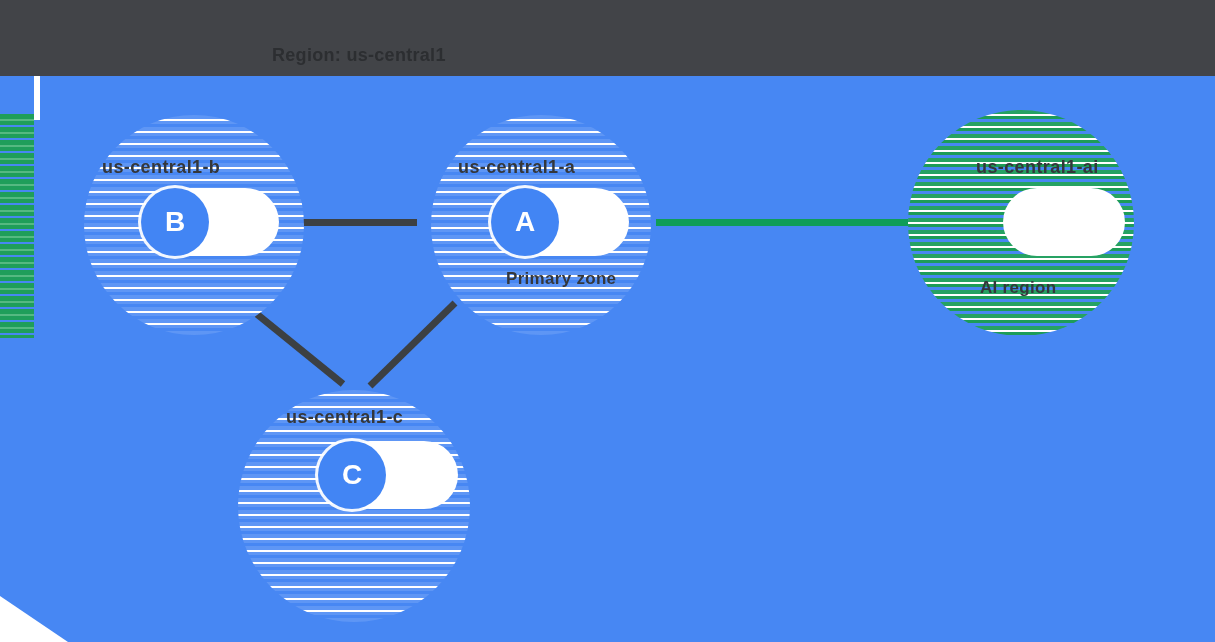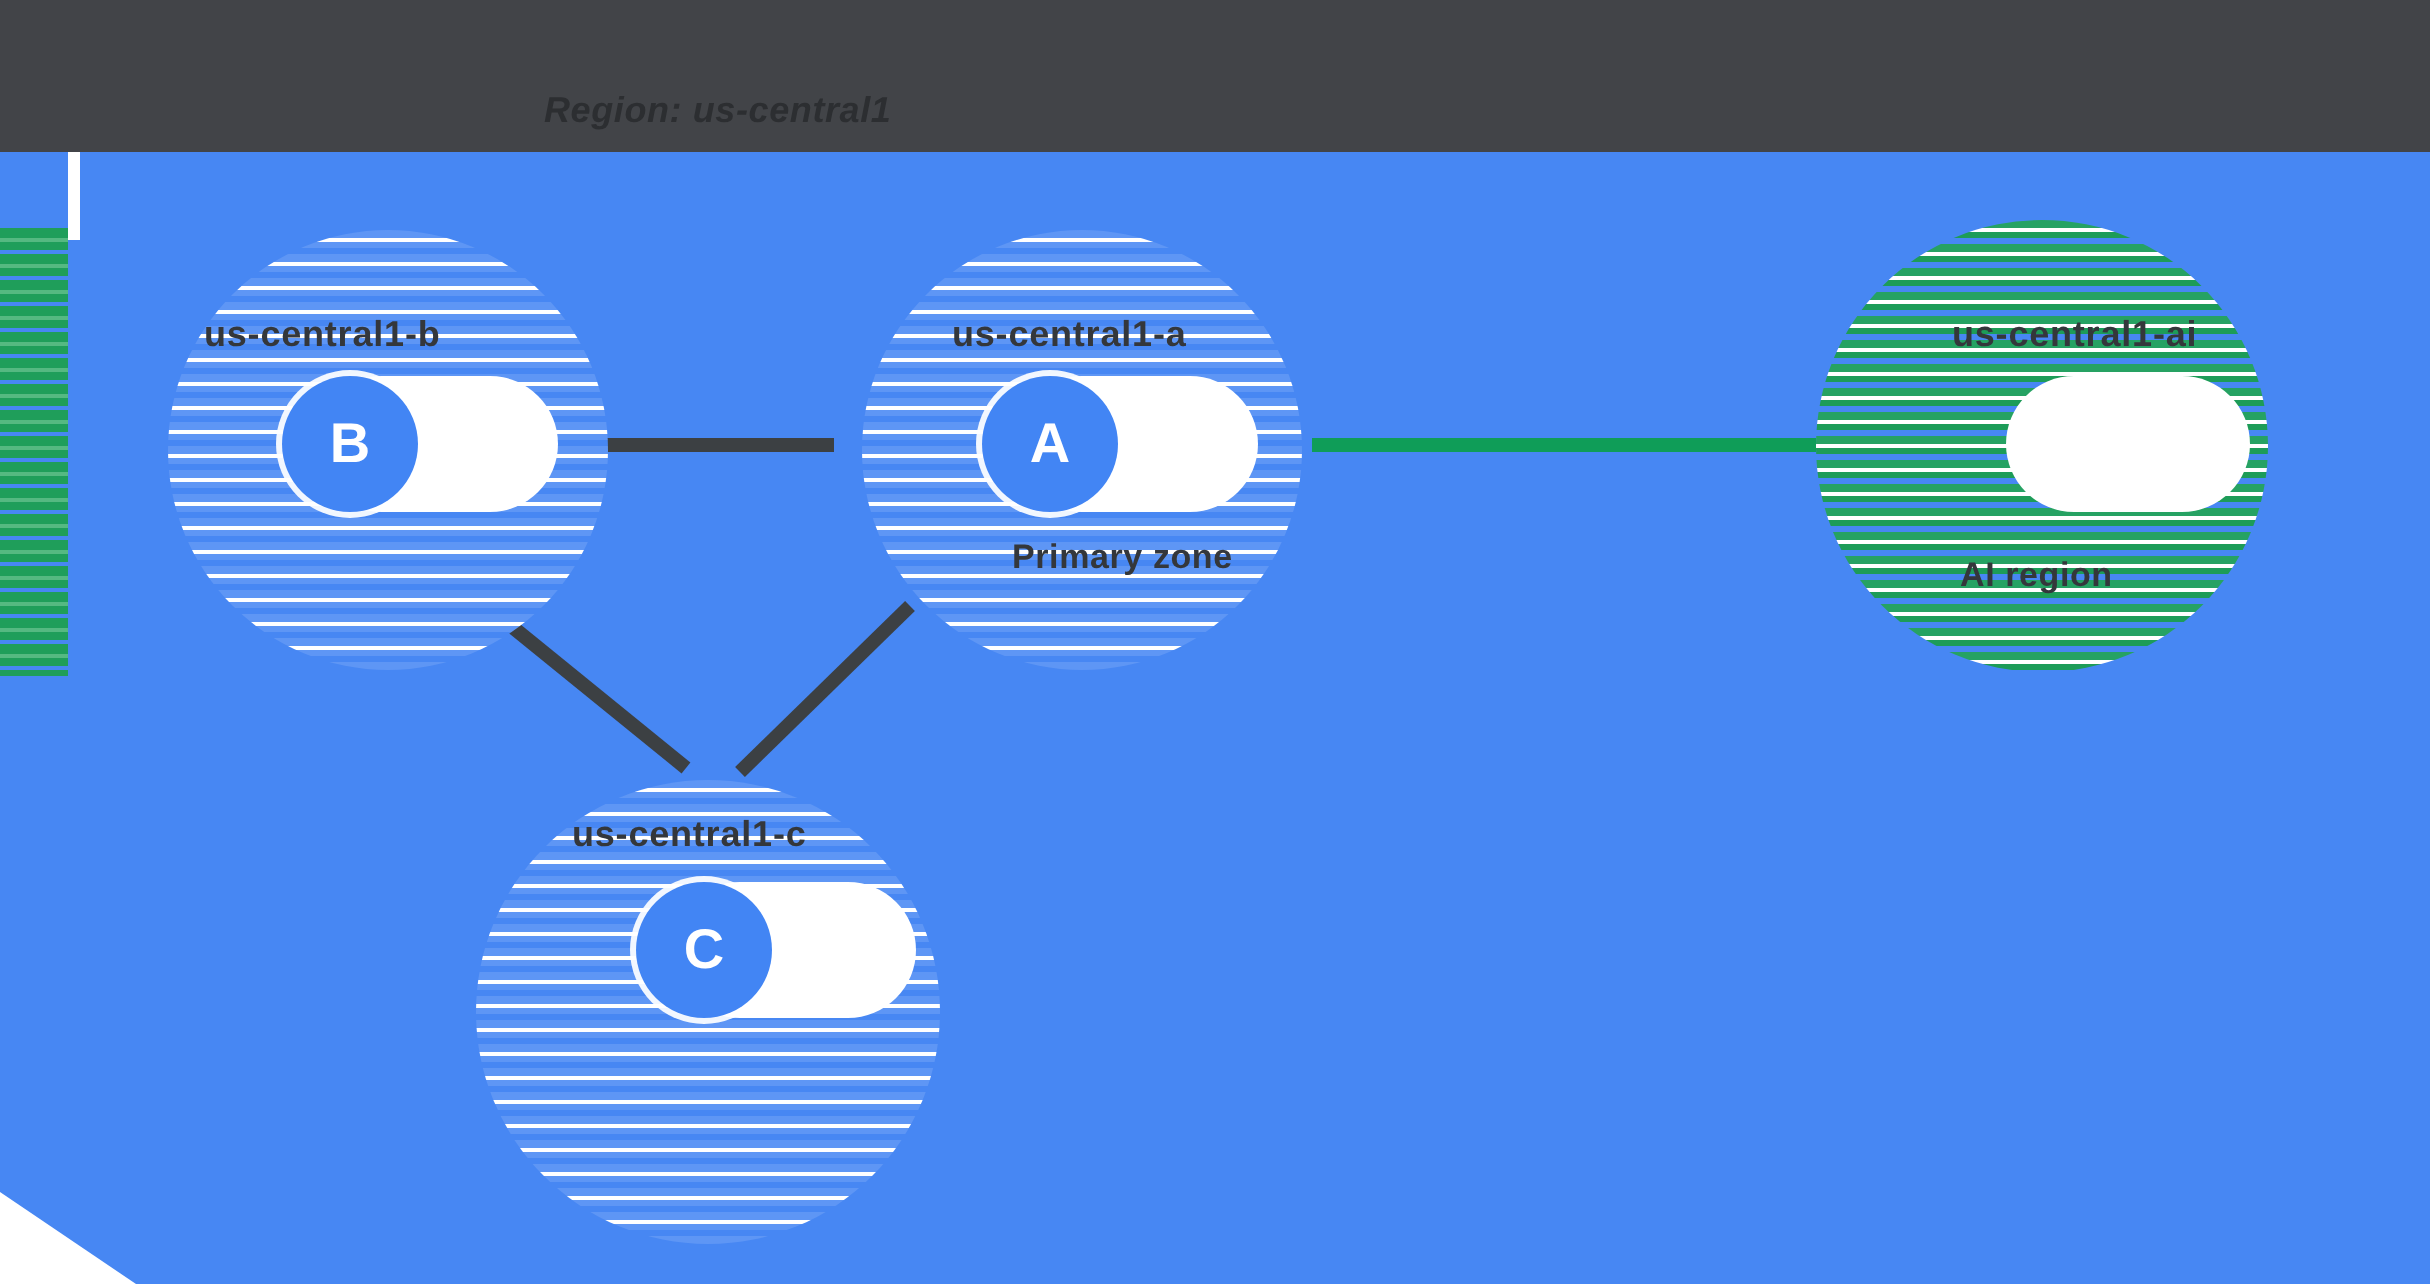--- a/index.html
+++ b/index.html
@@ -4,21 +4,20 @@
 <style>
   html,body{margin:0;padding:0;background:#222;}
   .canvas{
     position:relative;width:1215px;height:642px;overflow:hidden;
     background:#4787f3;
     font-family:"Liberation Sans", sans-serif;
   }
   .header{
     position:absolute;left:0;top:0;width:1215px;height:76px;
     background:#424448;
-    font-style:italic;
   }
   .title{
     position:absolute;left:272px;top:45px;
     font-size:18px;font-weight:bold;color:#2c2e31;letter-spacing:.3px;
     white-space:nowrap;
   }
   .big-circle{
     position:absolute;border-radius:50%;
     background:repeating-linear-gradient(180deg,
       #5e96f5 0 4px, #ffffff 4px 6px, #5e96f5 6px 9px, #4787f3 9px 12px);
@@ -79,21 +78,21 @@
 
   <div class="hline" style="left:283px;top:219px;width:134px;"></div>
   <div class="hline green" style="left:656px;top:219px;width:252px;"></div>
 
   <div class="big-circle" style="left:84px;top:115px;width:220px;height:220px;"></div>
   <div class="zone-label" style="left:102px;top:157px;">us-central1-b</div>
   <div class="pill" style="left:157px;top:188px;width:122px;"></div>
   <div class="node" style="left:141px;top:188px;">B</div>
 
   <div class="big-circle" style="left:431px;top:115px;width:220px;height:220px;"></div>
-  <div class="zone-label" style="left:476px;top:157px;">us-central1-a</div>
+  <div class="zone-label" style="left:458px;top:157px;">us-central1-a</div>
   <div class="pill" style="left:507px;top:188px;width:122px;"></div>
   <div class="node" style="left:491px;top:188px;">A</div>
   <div class="sub-label" style="left:468px;top:269px;margin-left:38px;">Primary zone</div>
 
   <div class="big-circle" style="left:238px;top:390px;width:232px;height:232px;"></div>
   <div class="zone-label" style="left:286px;top:407px;">us-central1-c</div>
   <div class="pill" style="left:336px;top:441px;width:122px;"></div>
   <div class="node" style="left:318px;top:441px;">C</div>
 
   <div class="big-circle green" style="left:908px;top:110px;width:226px;height:226px;"></div>

